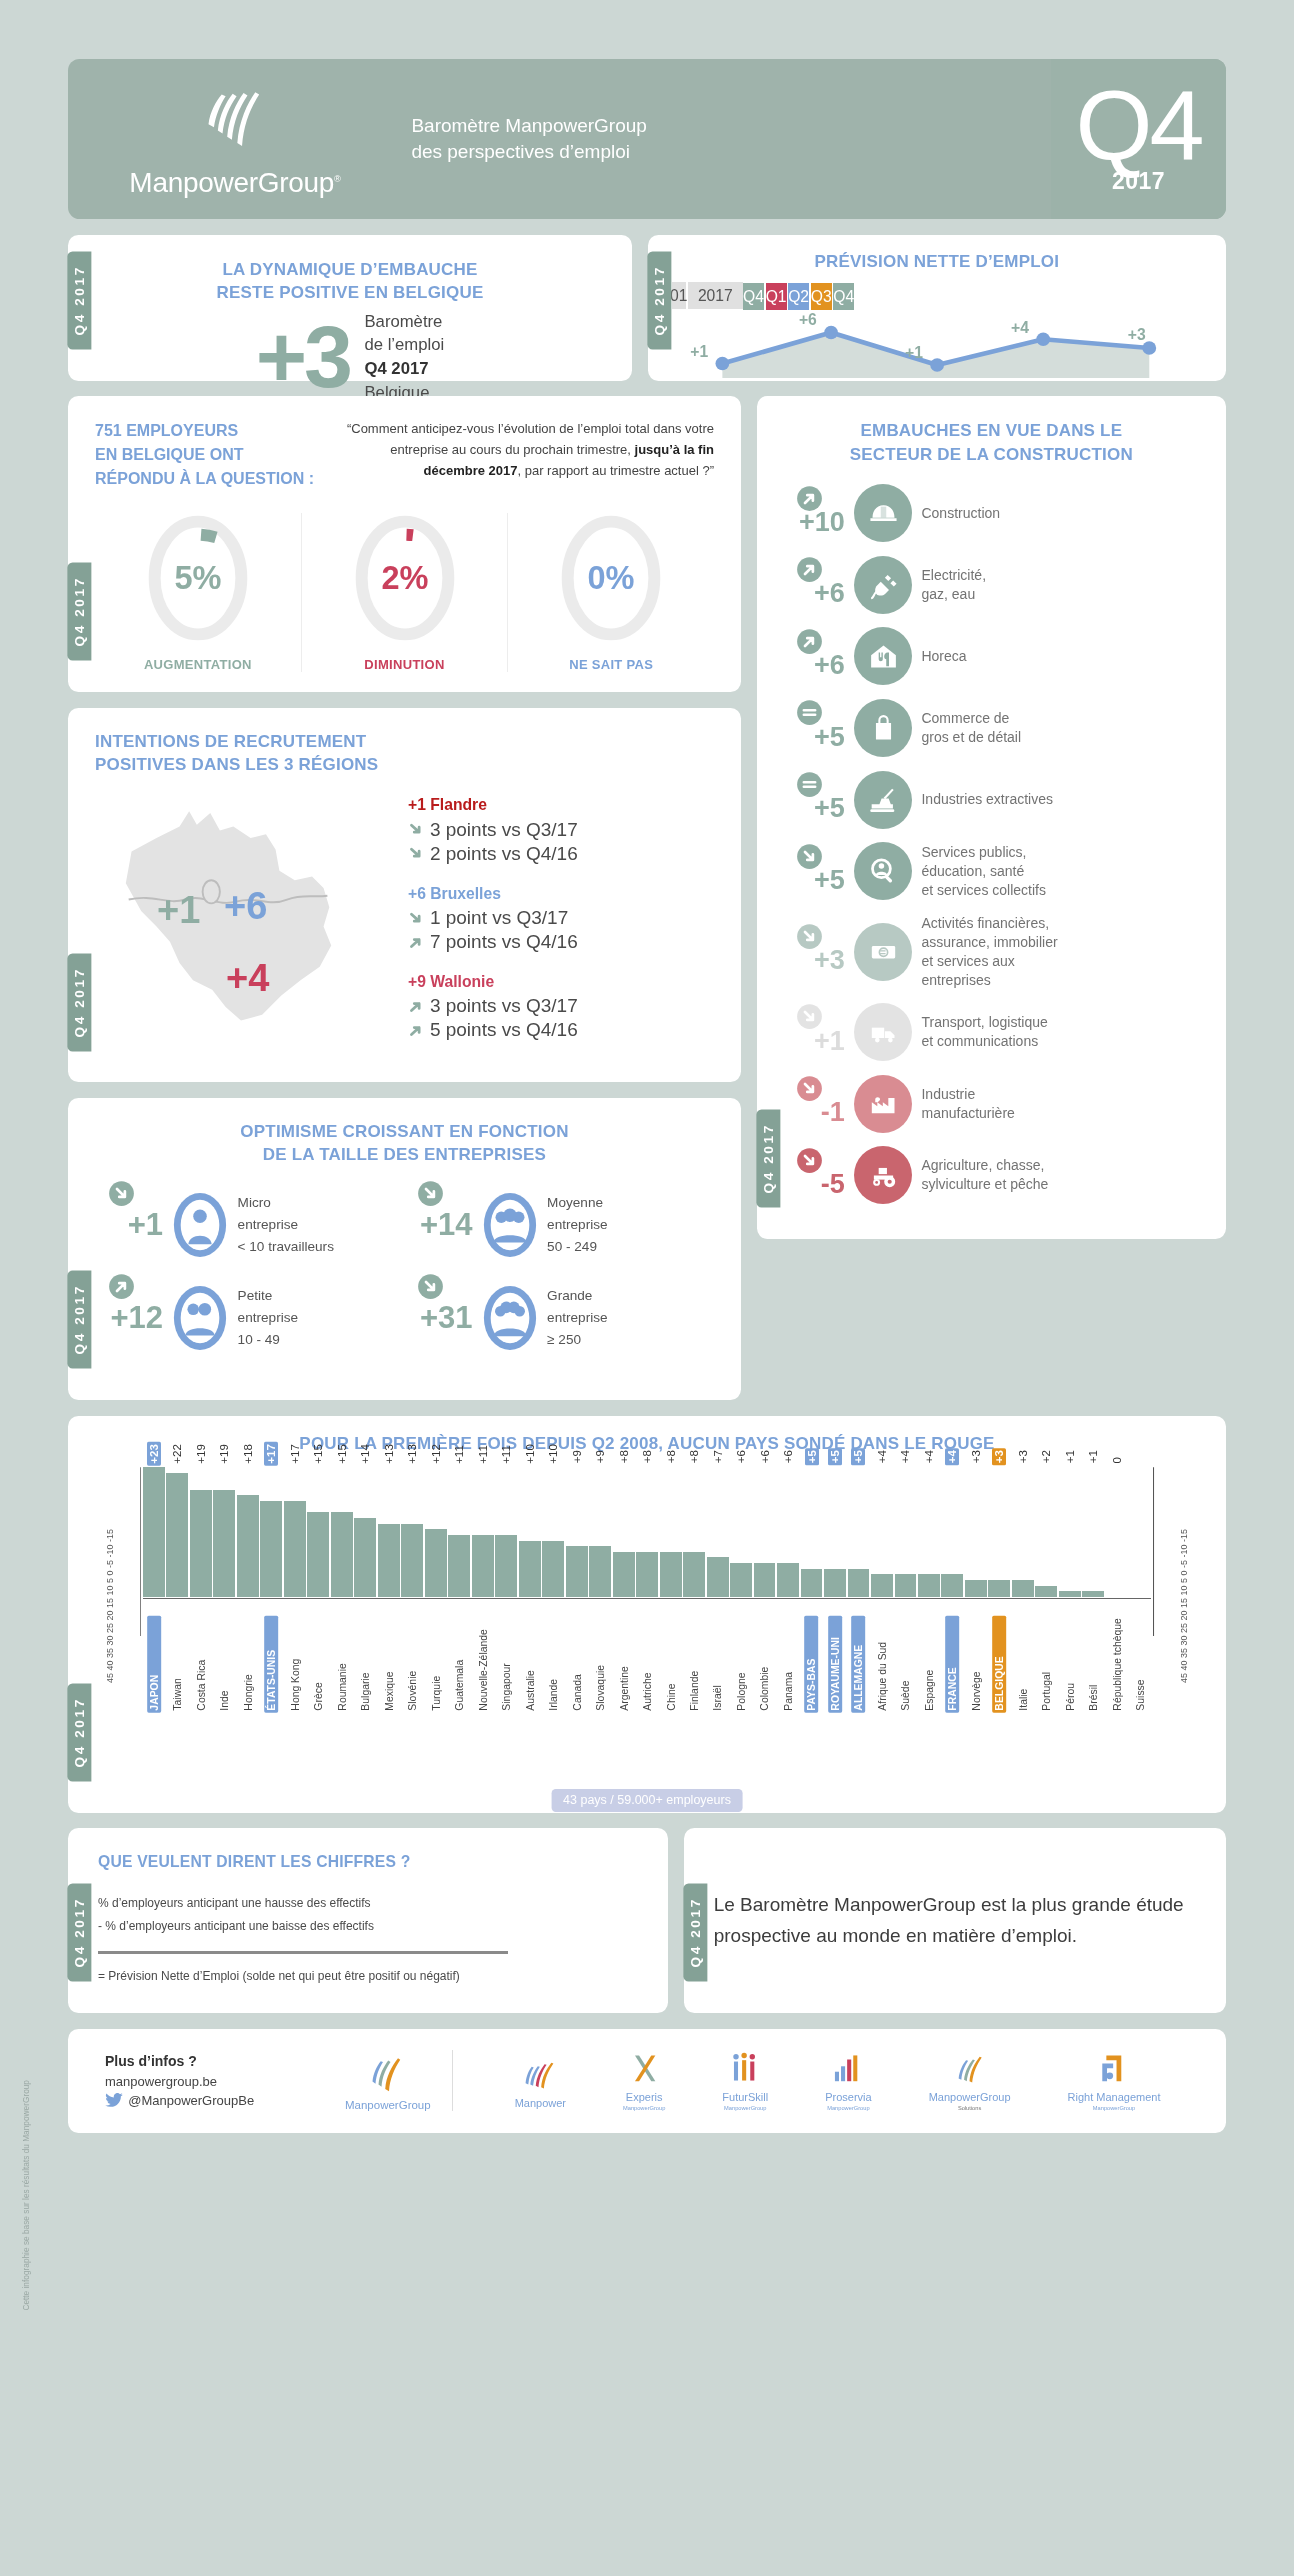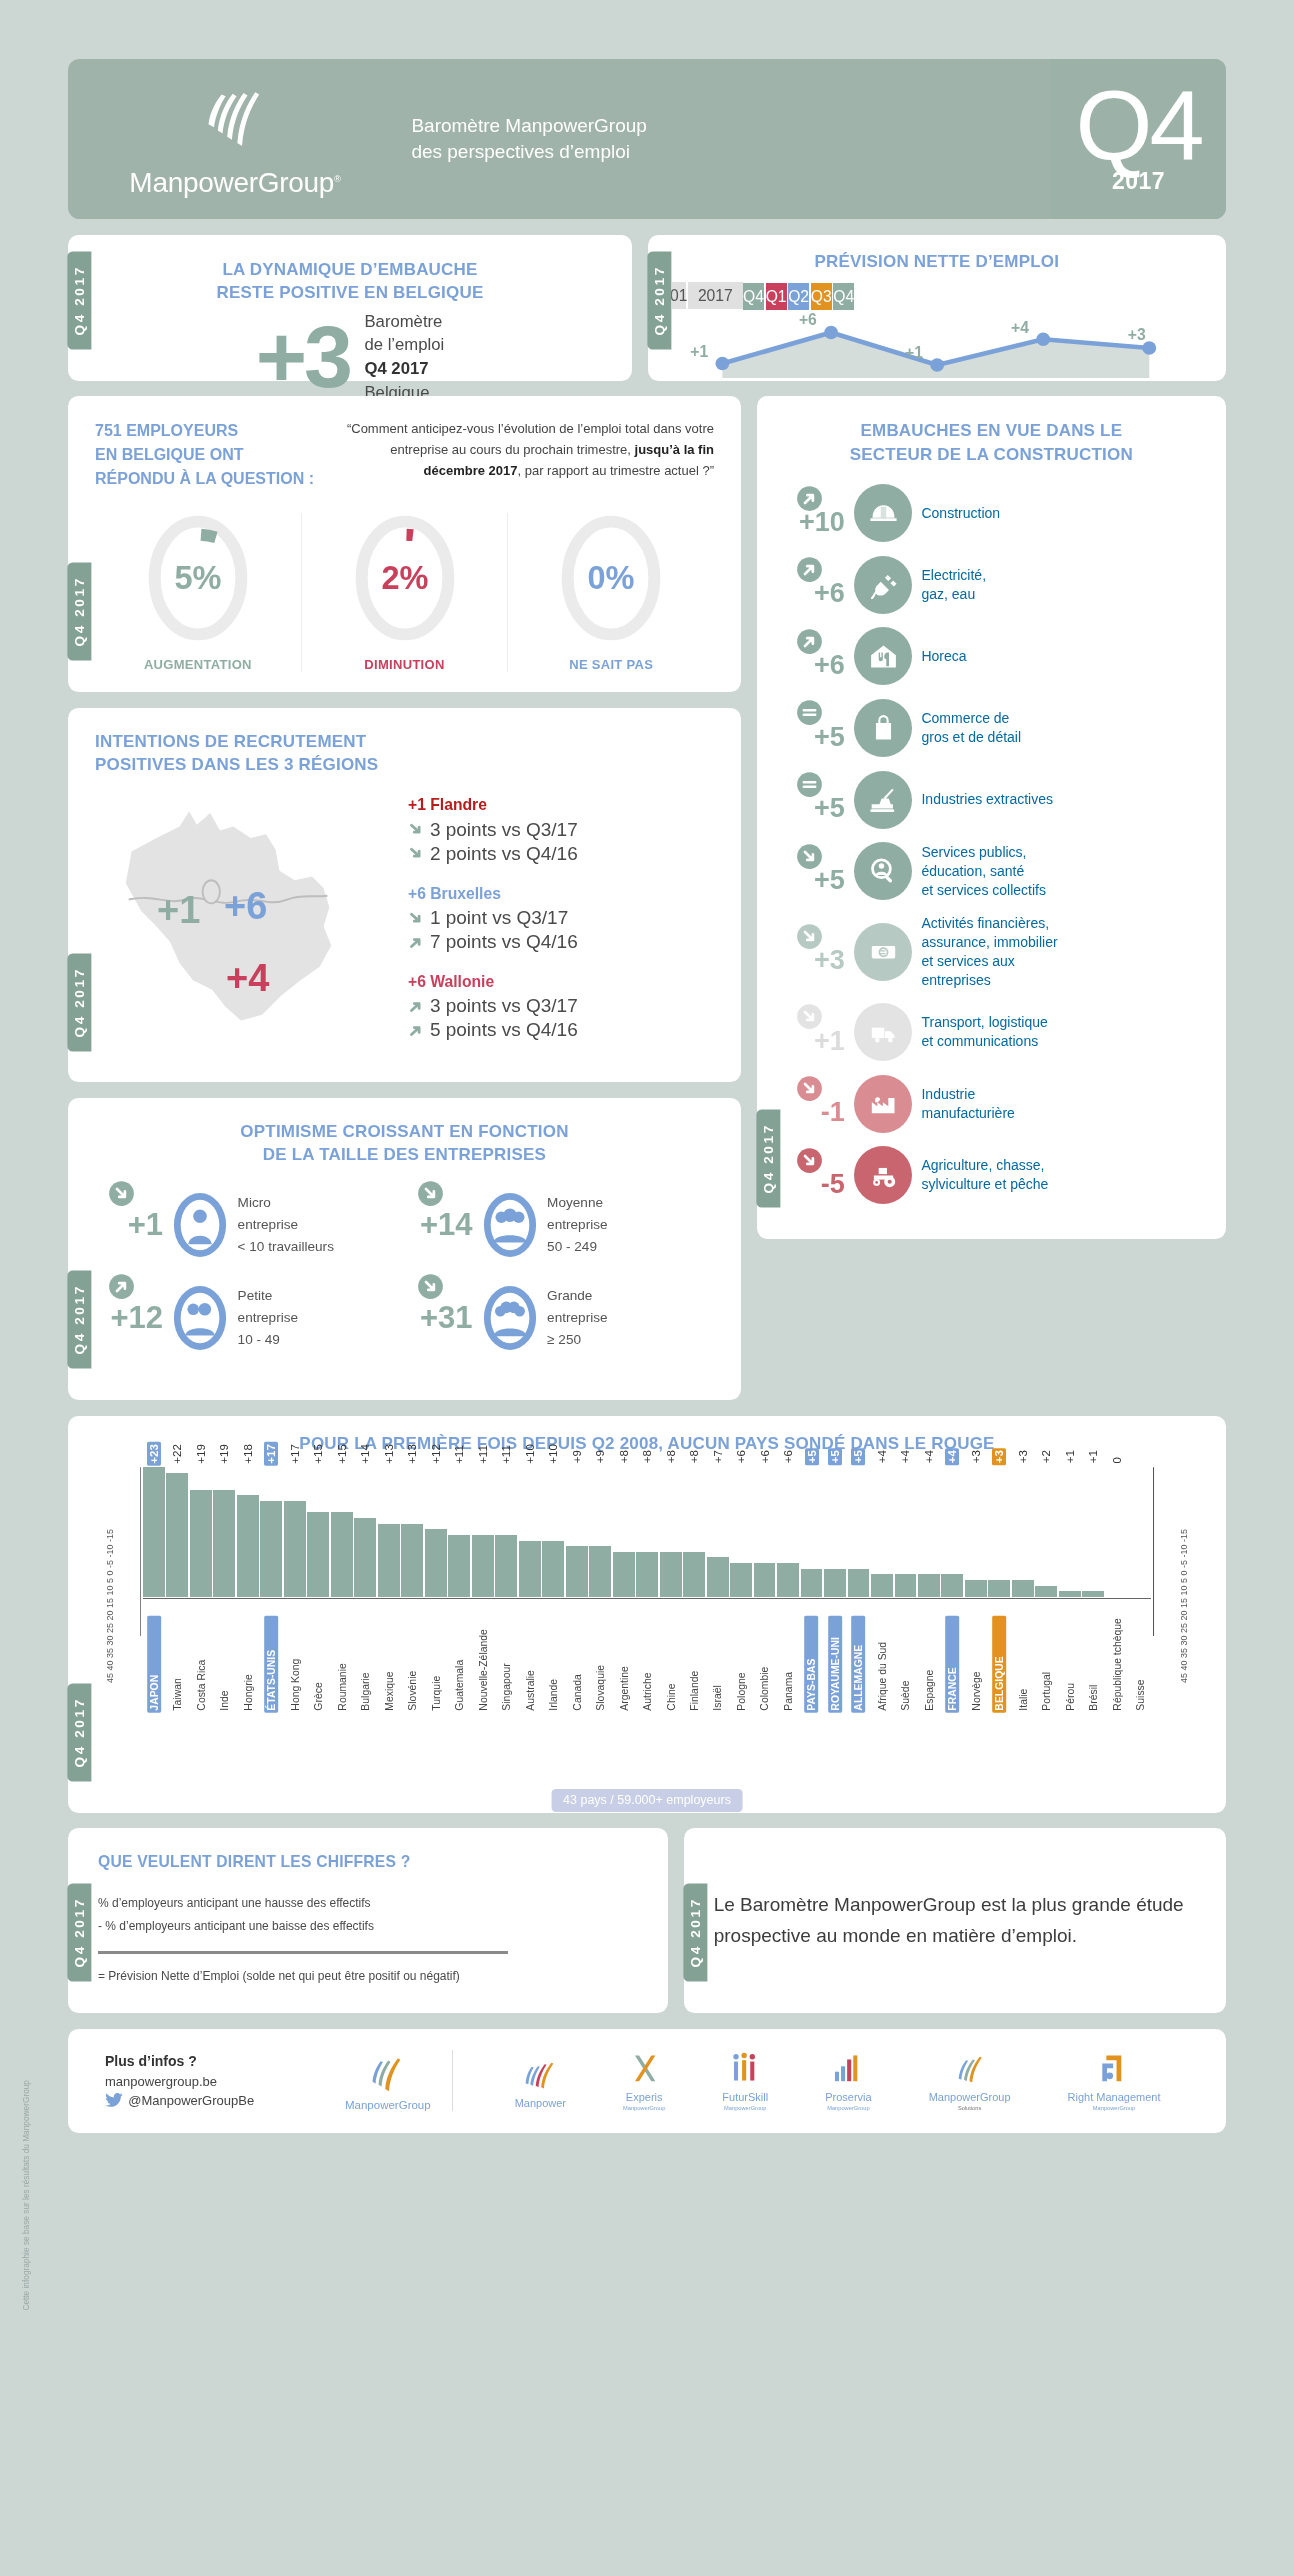--- a/index.html
+++ b/index.html
@@ -105,21 +105,21 @@
   .size-lab { font-size: 13.6px; color: #555; line-height: 1.6; }
 
   
   .p-sect { flex: 1; padding: 23px 21px 21px; }
   .sect-list { margin-top: 18px; }
   .sect-row { display: flex; align-items: center; gap: 9.4px; margin-bottom: 13.6px; }
   .sect-val { font-size: 27px; font-weight: 700; min-width: 67px; text-align: right; position: relative; padding-top: 18px; }
   .sect-ar { position: absolute; top: -4.2px; left: 18px; }
   .sect-icon { width: 58px; height: 58px; border-radius: 50%;
         display: flex; align-items: center; justify-content: center; flex: 0 0 auto; }
-  .sect-name { font-size: 14px; color: #0369a1; line-height: 1.35; }
+  .sect-name { font-size: 14px; color: #737373; line-height: 1.35; }
 
   
   .p-chart { margin-top: 15.7px; padding: 18px 21px 10.4px; height: 397px; position: relative; }
   .chart-title { color: #7ba2d8; font-size: 17px; font-weight: 700; text-align: center; letter-spacing: 0.2px; }
   .chart-area { position: relative; margin-top: 5.2px; height: 334px; }
   .axis-lab { position: absolute; font-size: 9px; color: #555;
         writing-mode: vertical-rl; transform: rotate(180deg); }
   .bars { position: absolute; left: 54px; right: 54px; top: 8.3px; height: 130px;
         display: flex; align-items: flex-end; gap: 1.6px; }
   .bar-col { flex: 1; display: flex; flex-direction: column; justify-content: flex-end;
@@ -330,21 +330,21 @@
                 <span>1 point vs Q3/17</span>
               </div>
               <div class="reg-line">
                 <svg width="16.7" height="16.7" viewBox="0 0 24 24">
                     <path d="M5 18 L16 8 M16 8 L16 15 M16 8 L9 8" stroke="#8fada3" stroke-width="4" fill="none" stroke-linecap="round"></path>
                   </svg>
                 <span>7 points vs Q4/16</span>
               </div>
             </div>
             <div class="reg-block">
-              <div class="rhead" style="color:#c9405c">+6 Wallonie</div>
+              <div class="rhead" style="color:#c9405c">+9 Wallonie</div>
               <div class="reg-line">
                 <svg width="16.7" height="16.7" viewBox="0 0 24 24">
                     <path d="M5 18 L16 8 M16 8 L16 15 M16 8 L9 8" stroke="#8fada3" stroke-width="4" fill="none" stroke-linecap="round"></path>
                   </svg>
                 <span>3 points vs Q3/17</span>
               </div>
               <div class="reg-line">
                 <svg width="16.7" height="16.7" viewBox="0 0 24 24">
                     <path d="M5 18 L16 8 M16 8 L16 15 M16 8 L9 8" stroke="#8fada3" stroke-width="4" fill="none" stroke-linecap="round"></path>
                   </svg>

